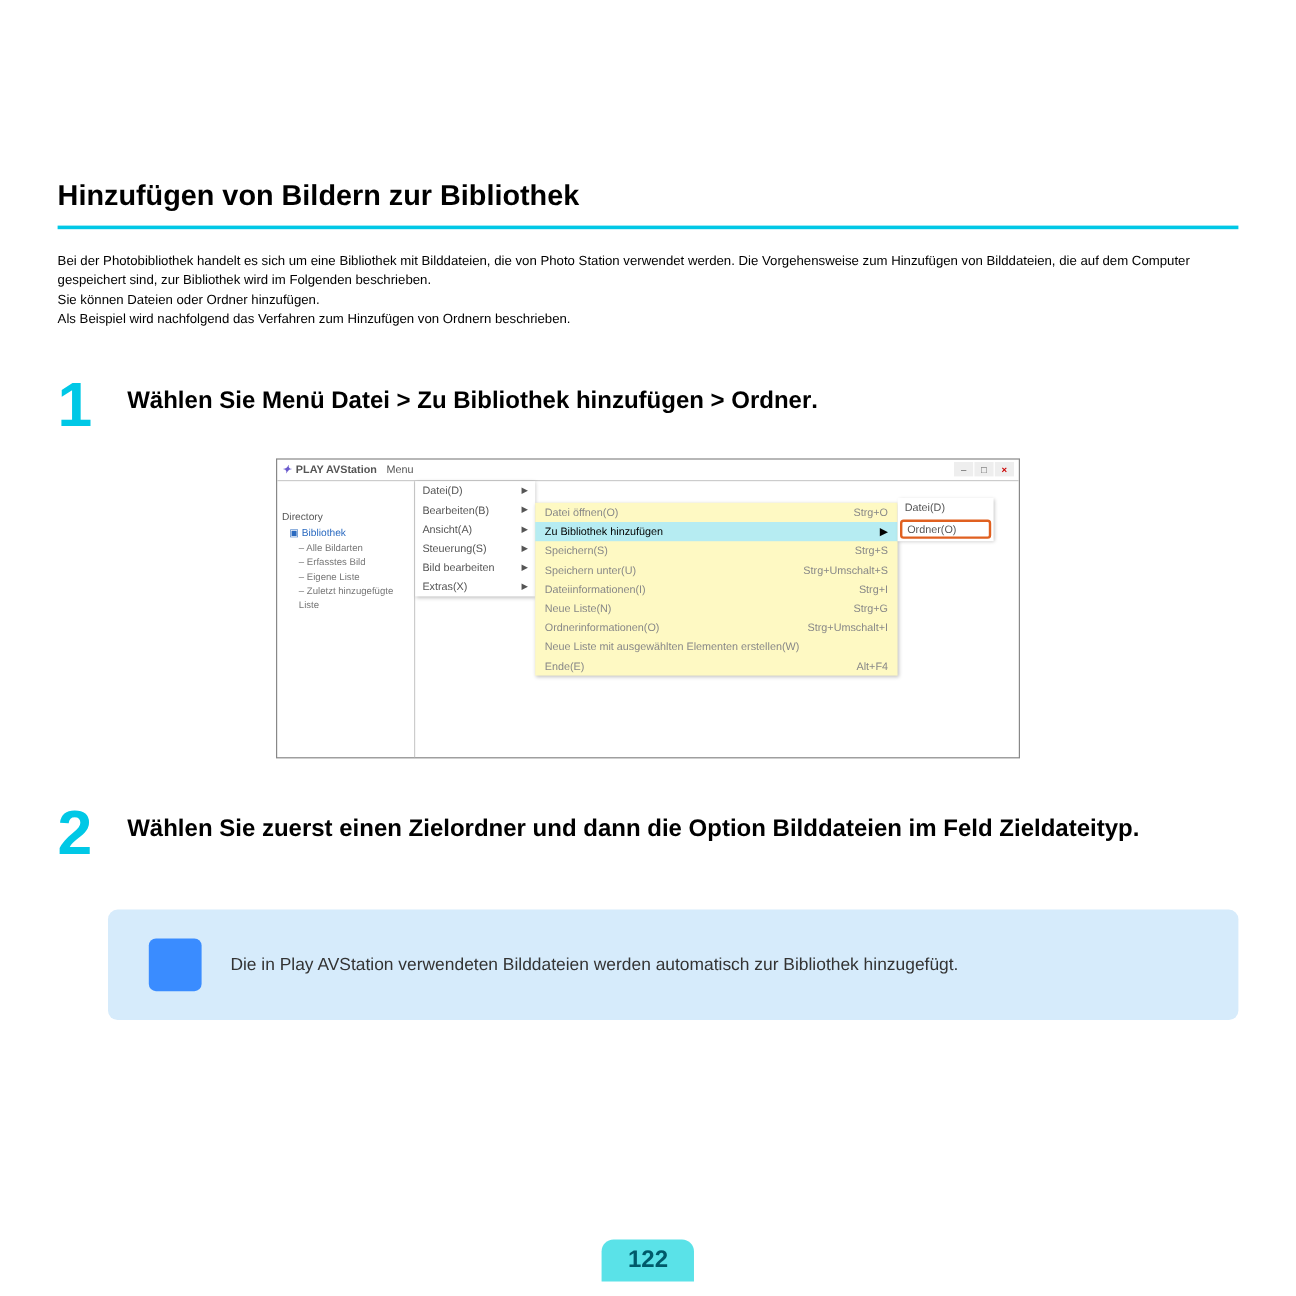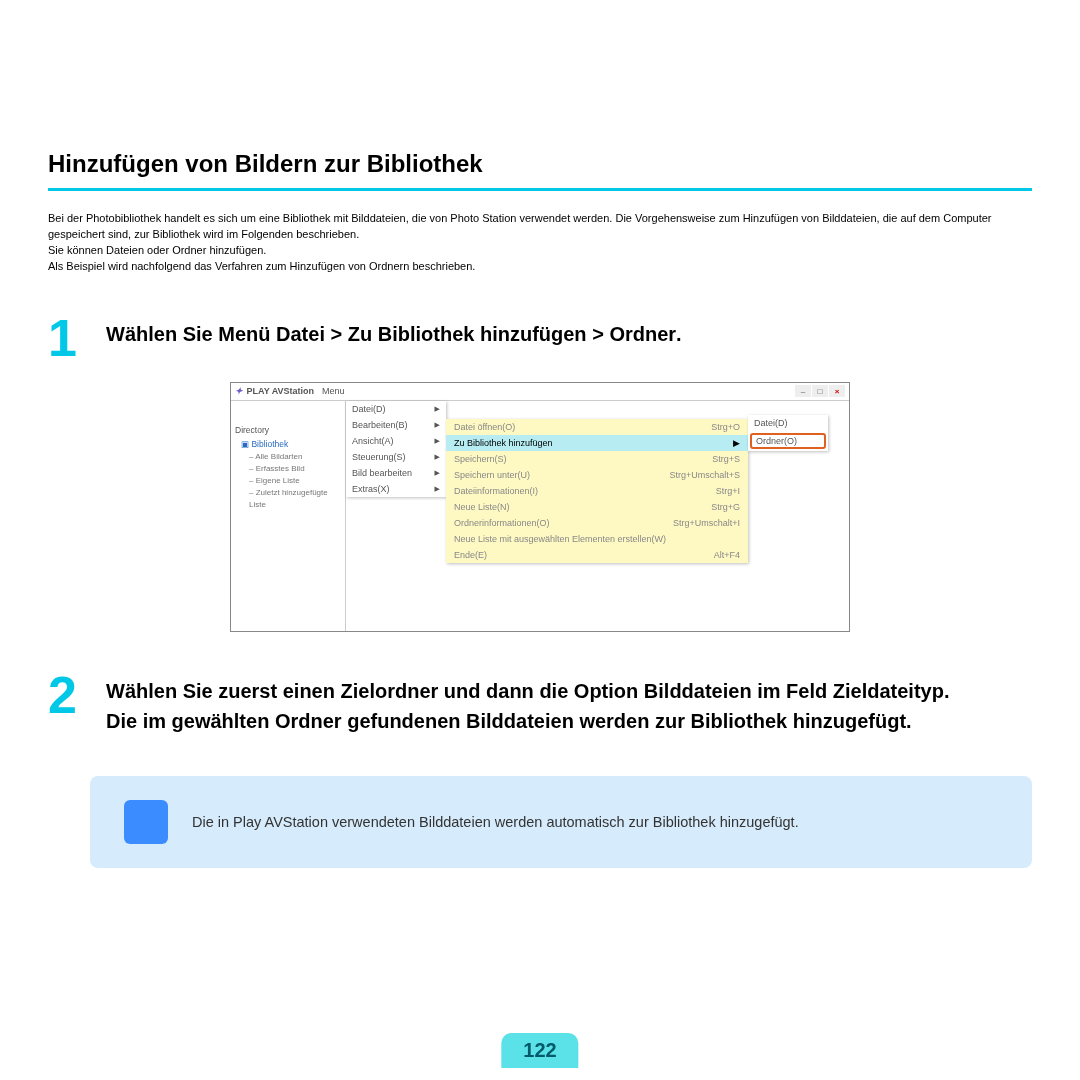--- a/index.html
+++ b/index.html
@@ -262,21 +262,20 @@
           <div class="menu3-item sel">Ordner(O)</div>
         </div>
     </div>
   </div>
 </div>
 
 <div class="step">
   <div class="step-num">2</div>
   <div class="step-body">
     <span>Wählen Sie zuerst einen Zielordner und dann die Option </span><b>Bilddateien</b><span> im Feld </span><b>Zieldateityp</b><span>.</span><br>
-    <span>Die im gewählten Ordner gefundenen Bilddateien werden zur Bibliothek hinzugefügt.</span>
   </div>
 </div>
 
 <div class="note-box">
   <div class="note-icon"></div>
   <div class="note-text">Die in Play AVStation verwendeten Bilddateien werden automatisch zur Bibliothek hinzugefügt.</div>
 </div>
 
 <div class="page-num-wrap">
   <div class="page-num-bg"><span class="page-num">122</span></div>

